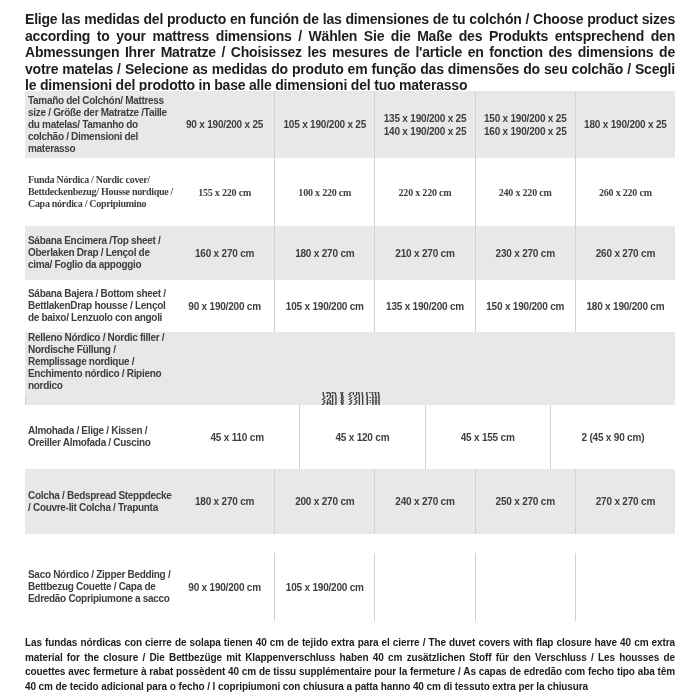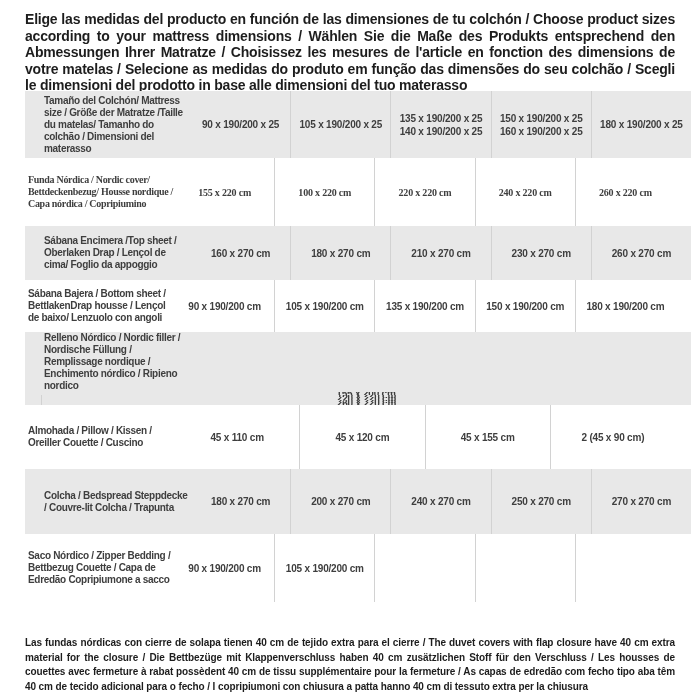--- a/index.html
+++ b/index.html
@@ -29,29 +29,29 @@
   .size-table {
     position: absolute;
     top: 91px;
     left: 25px;
     width: 650px;
   }
   .trow {
     display: flex;
     width: 100%;
   }
-  .trow.shade { background: #e8e8e8; padding-left: 16px; }
+  .trow.shade { background: #e8e8e8; }
   .trow:nth-child(1) { height: 67px; }
   .trow:nth-child(2) { height: 68px; font-family: Liberation Serif, serif; }
   .trow:nth-child(3) { height: 54px; }
   .trow:nth-child(4) { height: 52px; }
   .trow:nth-child(5) { height: 73px; flex-direction: column; }
   .trow:nth-child(6) { height: 64px; }
   .trow:nth-child(7) { height: 65px; }
-  .trow:nth-child(8) { height: 68px; }
+  .trow:nth-child(8) { height: 68px; margin-top: 19px; }
   .cell {
     box-sizing: border-box;
     display: flex;
     align-items: center;
     overflow: hidden;
     color: #3e3e3e;
   }
   .cell.label {
     width: 150px;
     padding-left: 3px;
@@ -131,21 +131,21 @@
   <div class="trow shade">
     <div class="cell label">Relleno Nórdico / Nordic filler / Nordische Füllung / Remplissage nordique / Enchimento nórdico / Ripieno nordico</div>
     <div class="cell val">155 x 200 cm</div>
     <div class="cell val">180 x 220 cm</div>
     <div class="cell val">220 x 220 cm</div>
     <div class="cell val">240 x 220 cm</div>
     <div class="cell val">260 x 220 cm</div>
   </div>
 
   <div class="trow">
-    <div class="cell label">Almohada / Pillow / Kissen / Oreiller Couette / Cuscino</div>
+    <div class="cell label">Almohada / Elige / Kissen / Oreiller Almofada / Cuscino</div>
     <div class="cell val">45 x 110 cm</div>
     <div class="cell val">45 x 120 cm</div>
     <div class="cell val">45 x 155 cm</div>
     <div class="cell val">2 (45 x 90 cm)</div>
   </div>
 
   <div class="trow shade">
     <div class="cell label">Colcha / Bedspread Steppdecke / Couvre-lit Colcha / Trapunta</div>
     <div class="cell val">180 x 270 cm</div>
     <div class="cell val">200 x 270 cm</div>

